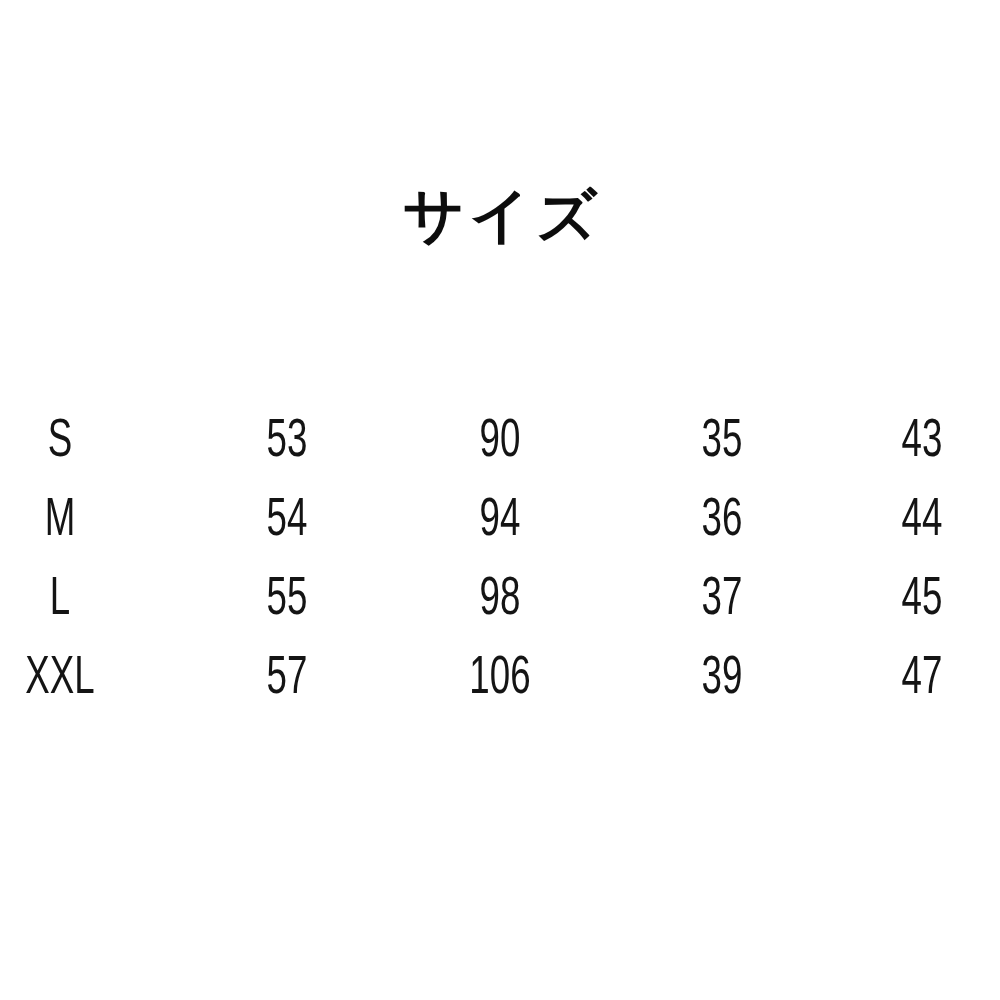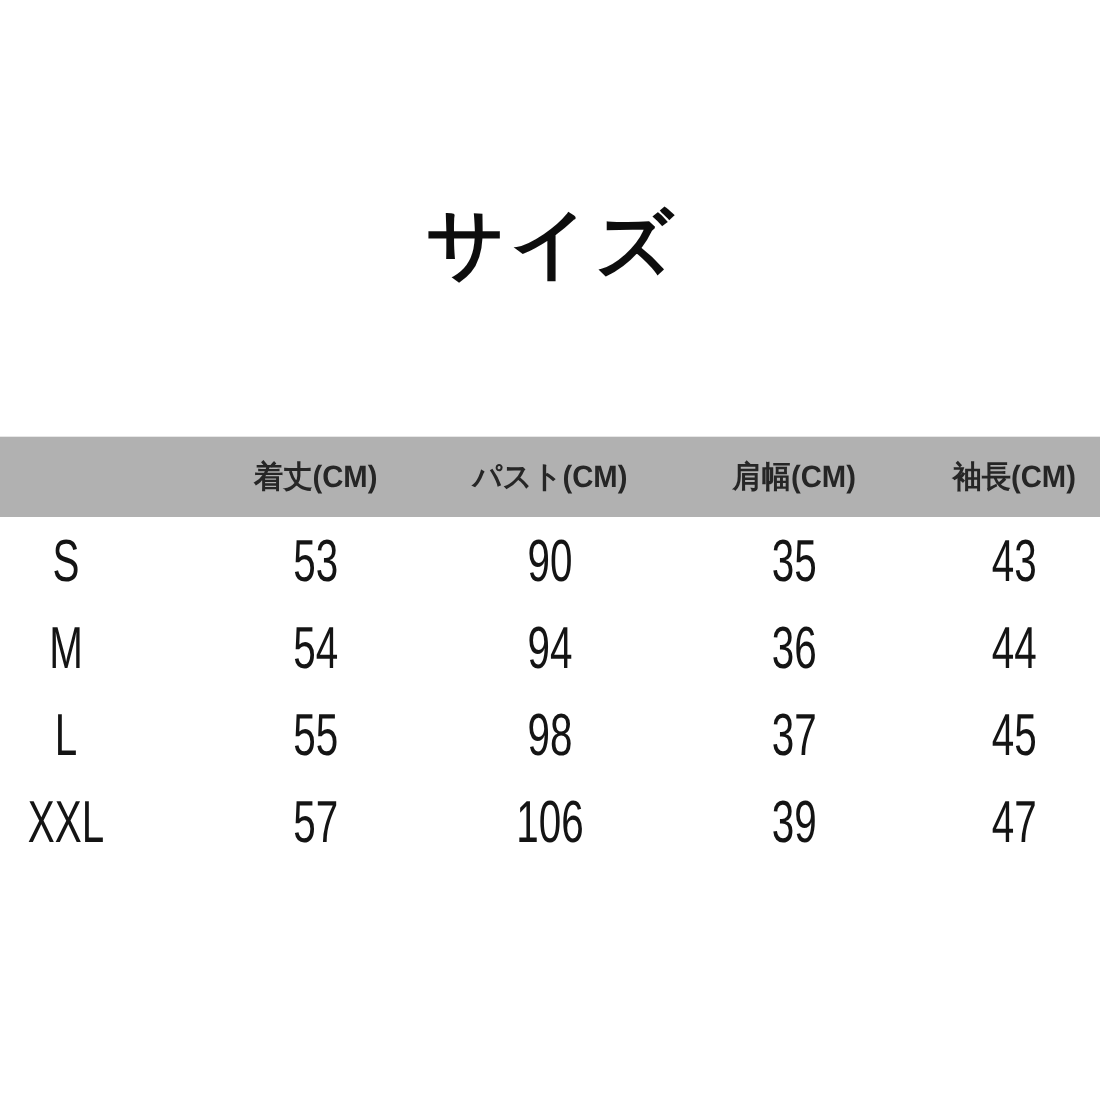--- a/index.html
+++ b/index.html
@@ -7,21 +7,21 @@
   body {
     width: 1000px; height: 1000px;
     font-family: "Liberation Sans", "DejaVu Sans", sans-serif;
   }
   .page {
     position: relative; width: 1000px; height: 1000px;
     background: #ffffff; overflow: hidden;
   }
   .title {
     position: absolute; top: 186px; left: 0; width: 1000px;
-    text-align: center; font-size: 70px; line-height: 1;
+    text-align: center; font-size: 60px; line-height: 1;
     font-weight: 600; letter-spacing: 5px; text-indent: 5px;
     color: #0d0d0d;
   }
   .size-table { position: absolute; top: 397px; left: 0; width: 1000px; }
   .row { position: relative; width: 1000px; height: 79px; }
   .row.header { height: 73px; background: #b1b1b1; }
   .cell {
     position: absolute; top: 50%; white-space: nowrap;
   }
   .c0 { left: 60px; }
@@ -40,27 +40,20 @@
 </style>
 </head>
 <body>
 
 <div class="page">
 
   <div class="title">サイズ</div>
 
   <div class="size-table">
 
-    <div class="row header">
-      <div class="cell c0 hdr"></div>
-      <div class="cell c1 hdr">着丈(CM)</div>
-      <div class="cell c2 hdr">パスト(CM)</div>
-      <div class="cell c3 hdr">肩幅(CM)</div>
-      <div class="cell c4 hdr">袖長(CM)</div>
-    </div>
 
     <div class="row">
       <div class="cell c0 val">S</div>
       <div class="cell c1 val">53</div>
       <div class="cell c2 val">90</div>
       <div class="cell c3 val">35</div>
       <div class="cell c4 val">43</div>
     </div>
 
     <div class="row">

